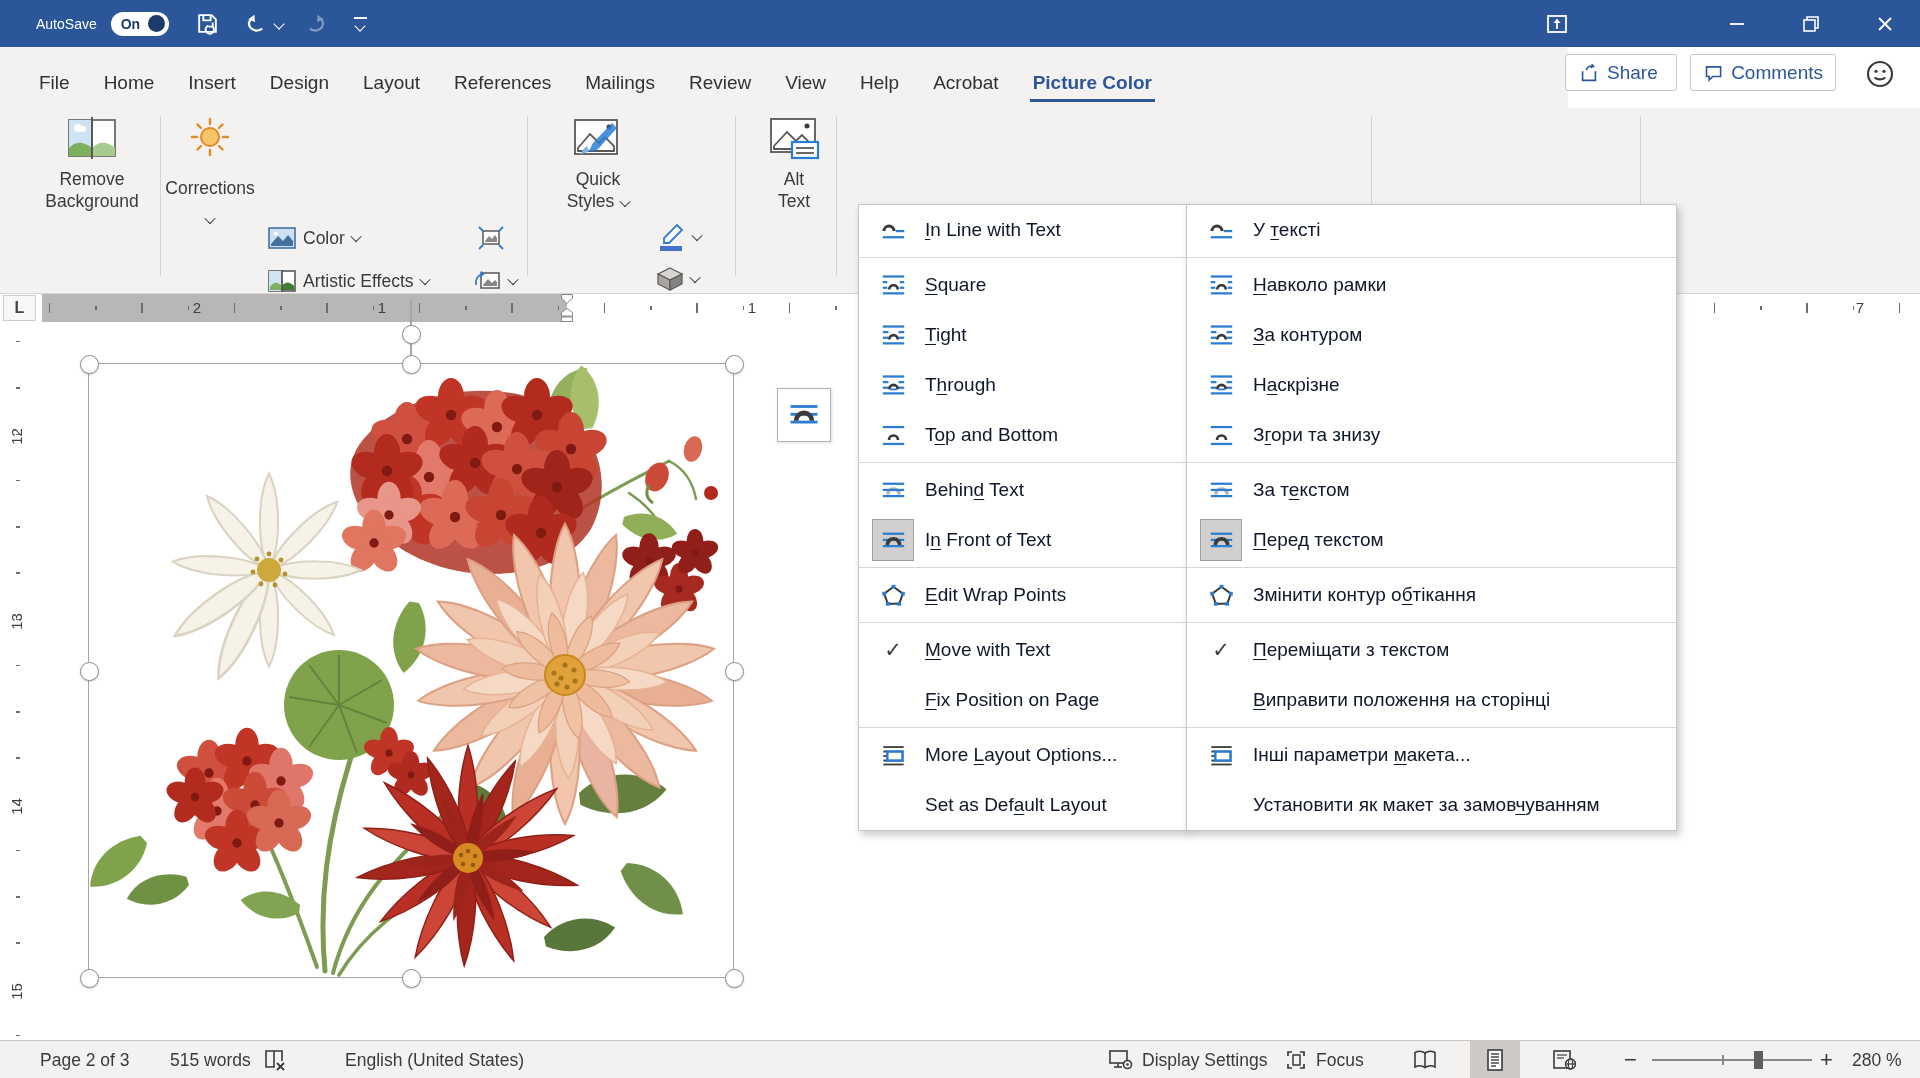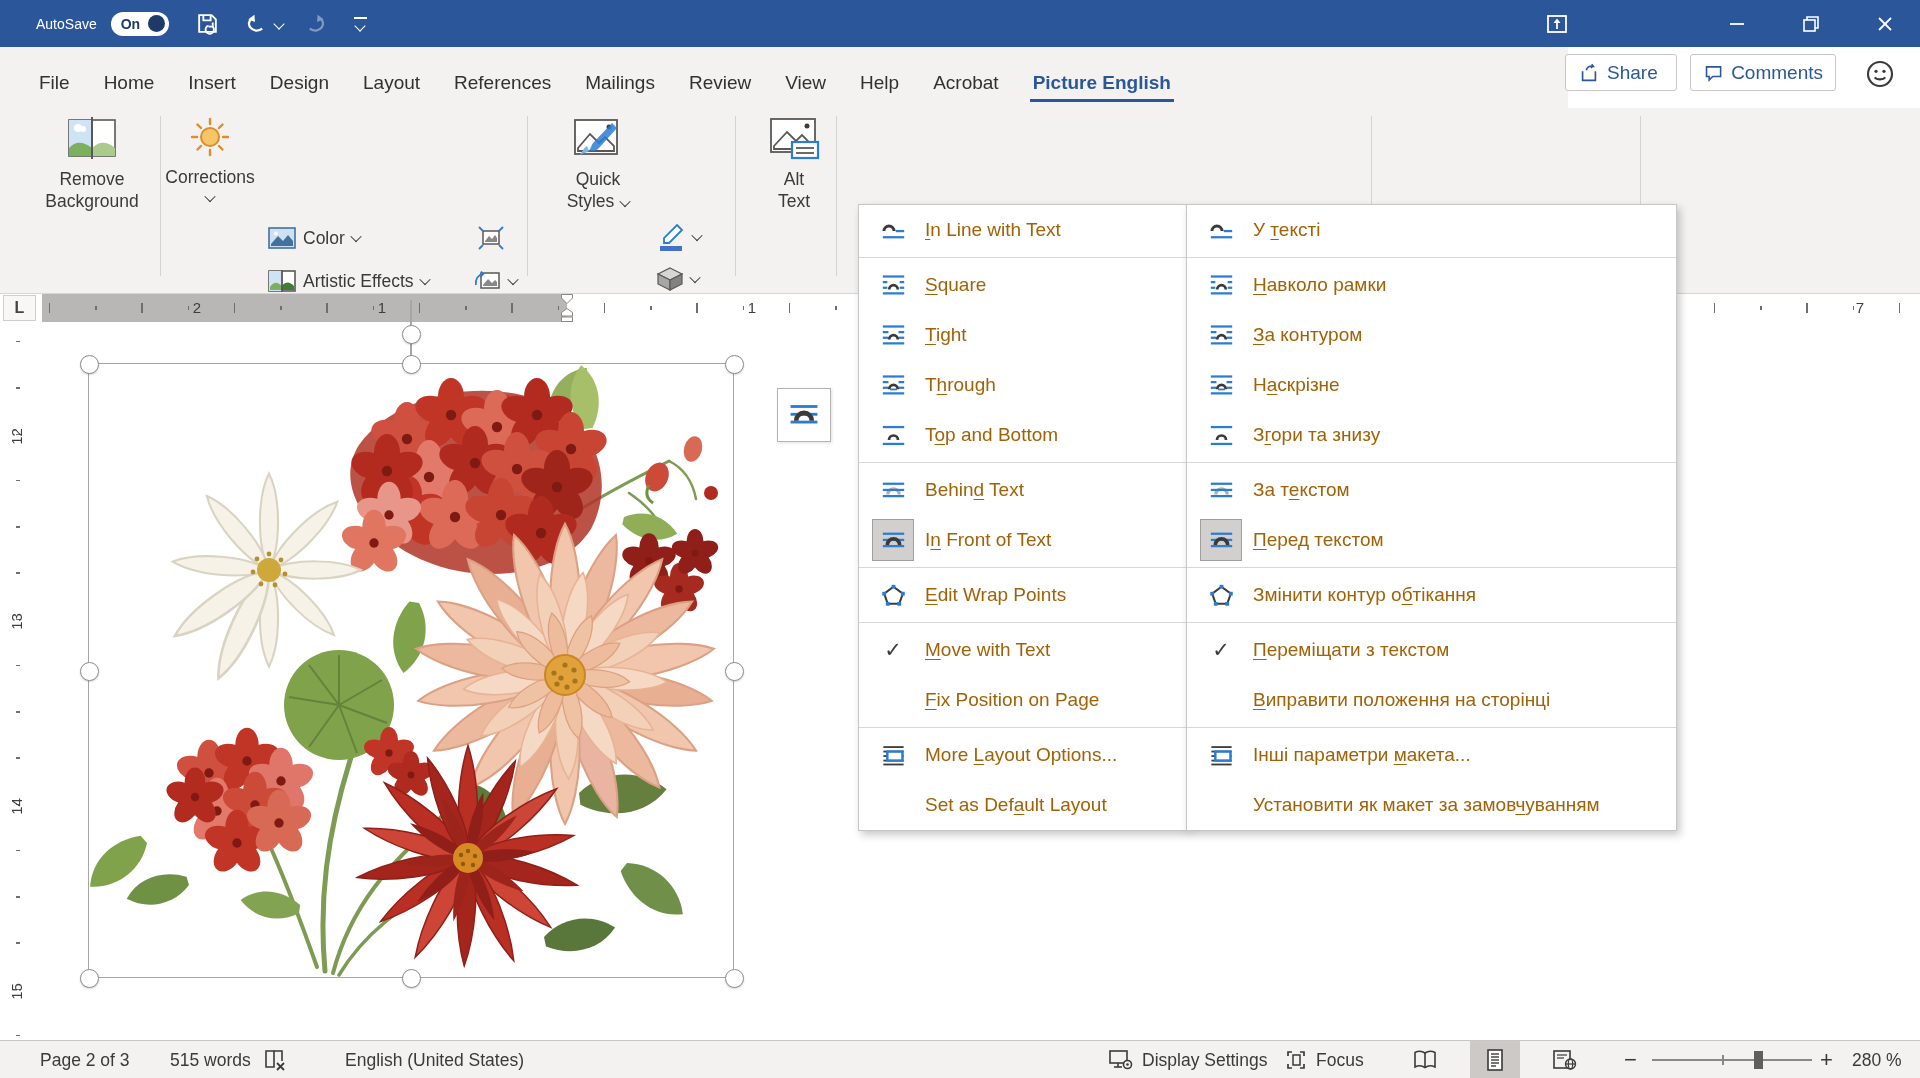--- a/index.html
+++ b/index.html
@@ -55,21 +55,21 @@
   .rot-stem{position:absolute;left:410px;top:300px;width:1.5px;height:64px;background:#a8a6a4;}
   .layoutbtn{position:absolute;left:777px;top:388px;width:52px;height:52px;background:#fff;border:1px solid #b5b3b1;box-shadow:1px 1px 3px rgba(0,0,0,.12);display:flex;align-items:center;justify-content:center;cursor:pointer;}
   
   .menu{position:absolute;top:204px;background:#fff;border:1px solid #c8c6c4;box-shadow:3px 4px 8px rgba(0,0,0,.22);z-index:50;box-sizing:border-box;padding:0;}
   .menu-en{left:858px;width:330px;}
   .menu-uk{left:1186px;width:491px;}
   .mrow{height:50px;display:flex;align-items:center;padding-left:13px;cursor:pointer;}
   .mico{width:42px;min-width:42px;height:42px;display:flex;align-items:center;justify-content:center;}
   .mico.sel{background:#d2d0ce;border:1px solid #a19f9d;box-sizing:border-box;}
   .mico.chk{font-size:21px;color:#3b3a39;}
-  .mlb{margin-left:11px;font-size:19px;color:#a16207;white-space:nowrap;}
+  .mlb{margin-left:11px;font-size:19px;color:#0f172a;white-space:nowrap;}
   .mn{text-decoration:underline;text-underline-offset:3px;}
   .msep{height:1px;background:#d9d7d5;margin:2px 0;}
   .i26{width:27px;height:27px;}
   
   .statusbar{left:0;top:1040px;width:1920px;height:38px;background:#f3f2f1;border-top:1px solid #c8c6c4;box-sizing:border-box;font-size:17.5px;color:#3b3a39;}
   .sb-item{position:absolute;top:0;height:38px;display:flex;align-items:center;cursor:pointer;}
   .viewbox{position:absolute;top:0;width:50px;height:38px;display:flex;align-items:center;justify-content:center;cursor:pointer;}
   .viewbox.active{background:#ccc9c7;}
   .zoomtrack{position:absolute;top:18px;left:1652px;width:160px;height:2px;background:#8a8886;}
   .zoomtick{position:absolute;top:14px;left:1722px;width:1.5px;height:10px;background:#8a8886;}
@@ -220,21 +220,21 @@
     <span class="rtab">Home</span>
     <span class="rtab">Insert</span>
     <span class="rtab">Design</span>
     <span class="rtab">Layout</span>
     <span class="rtab">References</span>
     <span class="rtab">Mailings</span>
     <span class="rtab">Review</span>
     <span class="rtab">View</span>
     <span class="rtab">Help</span>
     <span class="rtab">Acrobat</span>
-    <span class="rtab active">Picture English</span>
+    <span class="rtab active">Picture Color</span>
   </div>
   <div class="pillbtn" style="left:1565px;width:112px;box-sizing:border-box;">
     <svg width="22" height="22" viewBox="0 0 24 24" style="margin-right:7px">
       <path d="M5,10 V20 H19 V10" fill="none" stroke="#2b579a" stroke-width="1.8"></path>
       <path d="M9,9 C10,5.5 13,4 16.5,4.5 L15,2.5 M16.5,4.5 L14,6.5" fill="none" stroke="#2b579a" stroke-width="1.8"></path>
     </svg>
     <span>Share</span>
   </div>
   <div class="pillbtn" style="left:1690px;width:146px;box-sizing:border-box;">
     <svg width="22" height="22" viewBox="0 0 24 24" style="margin-right:7px">
@@ -261,21 +261,21 @@
         <path d="M26,32 C34,24 42,26 49,32 V40 H26 Z" fill="#a9cb8d"></path>
         <line x1="26" y1="1" x2="26" y2="43" stroke="#5a5856" stroke-width="2"></line>
       </svg>
       <div class="rb-biglabel" style="margin-top:8px">
         <div>Remove</div>
         <div>Background</div>
       </div>
     </div>
     <div class="rb-div" style="left:160px"></div>
 
-    <div class="bigbtn" style="left:168px;top:8px;width:84px;">
+    <div class="bigbtn" style="left:168px;top:8px;width:84px;gap:11px;">
       <svg width="42" height="42" viewBox="0 0 42 42">
         <circle cx="21" cy="21" r="9" fill="#f6c569" stroke="#e08c28" stroke-width="2"></circle>
         <g stroke="#e08c28" stroke-width="2.4" stroke-linecap="round">
           <line x1="21" y1="3" x2="21" y2="8"></line>
             <line x1="21" y1="34" x2="21" y2="39"></line>
           <line x1="3" y1="21" x2="8" y2="21"></line>
             <line x1="34" y1="21" x2="39" y2="21"></line>
           <line x1="8.5" y1="8.5" x2="12" y2="12"></line>
             <line x1="30" y1="30" x2="33.5" y2="33.5"></line>
           <line x1="33.5" y1="8.5" x2="30" y2="12"></line>

